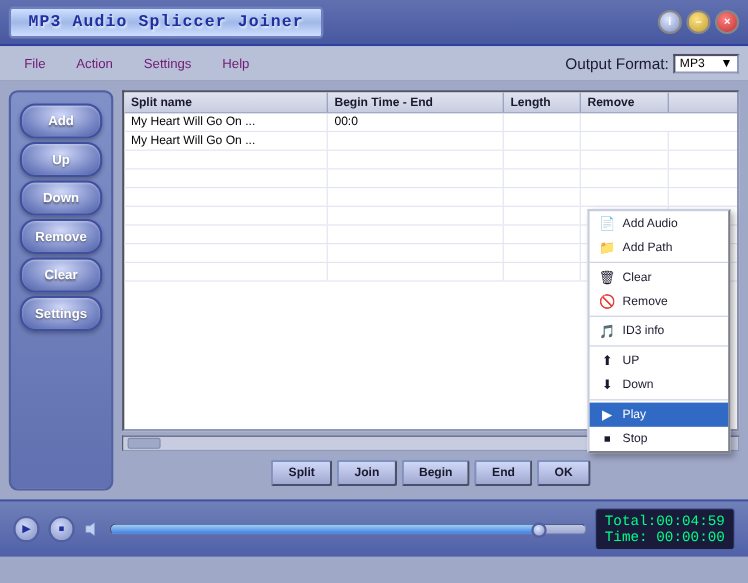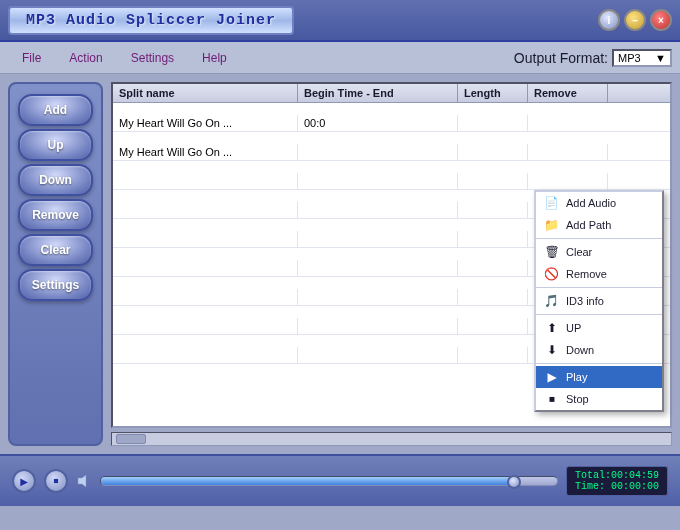--- a/index.html
+++ b/index.html
@@ -154,21 +154,20 @@
       padding: 3px 6px;
       font-size: 11px;
       font-weight: bold;
       color: #1a1a2e;
       border-right: 1px solid #9098b8;
     }
     .table-row {
       display: grid;
       grid-template-columns: 185px 160px 70px 80px;
       border-bottom: 1px solid #e0e4f0;
-      margin-top: 12px;
     }
     .td {
       padding: 2px 6px;
       font-size: 11px;
       border-right: 1px solid #e0e4f0;
       overflow: hidden;
       white-space: nowrap;
     }
     .td.time-cell {
       background: #3060d0;
@@ -299,21 +298,21 @@
       padding: 3px 8px;
       border-radius: 3px;
       color: #00ff88;
       font-size: 10px;
       font-family: 'Courier New', monospace;
       min-width: 90px;
     }
     .time-line {
       display: flex;
       justify-content: space-between;
-      font-size: 10px;
+      font-size: 13px;
       align-items: flex-end;
     }
 
     .main-content-wrapper {
       position: relative;
     }
   </style>
 </head>
 <body>
 
@@ -459,20 +458,27 @@
           <span class="ctx-icon">⏹</span>
           <span>Stop</span>
         </div>
       </div>
 
       <div class="scrollbar-h">
         <div class="scrollbar-thumb"></div>
       </div>
     </div>
 
+    <div class="action-buttons">
+      <button class="action-btn">Split</button>
+      <button class="action-btn">Join</button>
+      <button class="action-btn">Begin</button>
+      <button class="action-btn">End</button>
+      <button class="action-btn">OK</button>
+    </div>
   </div>
 </div>
 
 <div class="player-bar">
   <div class="player-btn">▶</div>
   <div class="player-btn">⏹</div>
 
   <div style="width:16px; height:16px; display:flex; align-items:center;">
     <svg width="14" height="14" viewBox="0 0 14 14">
       <polygon points="2,4 6,4 10,1 10,13 6,10 2,10" fill="#c0d0f0" stroke="#8090c0" stroke-width="0.5"></polygon>

